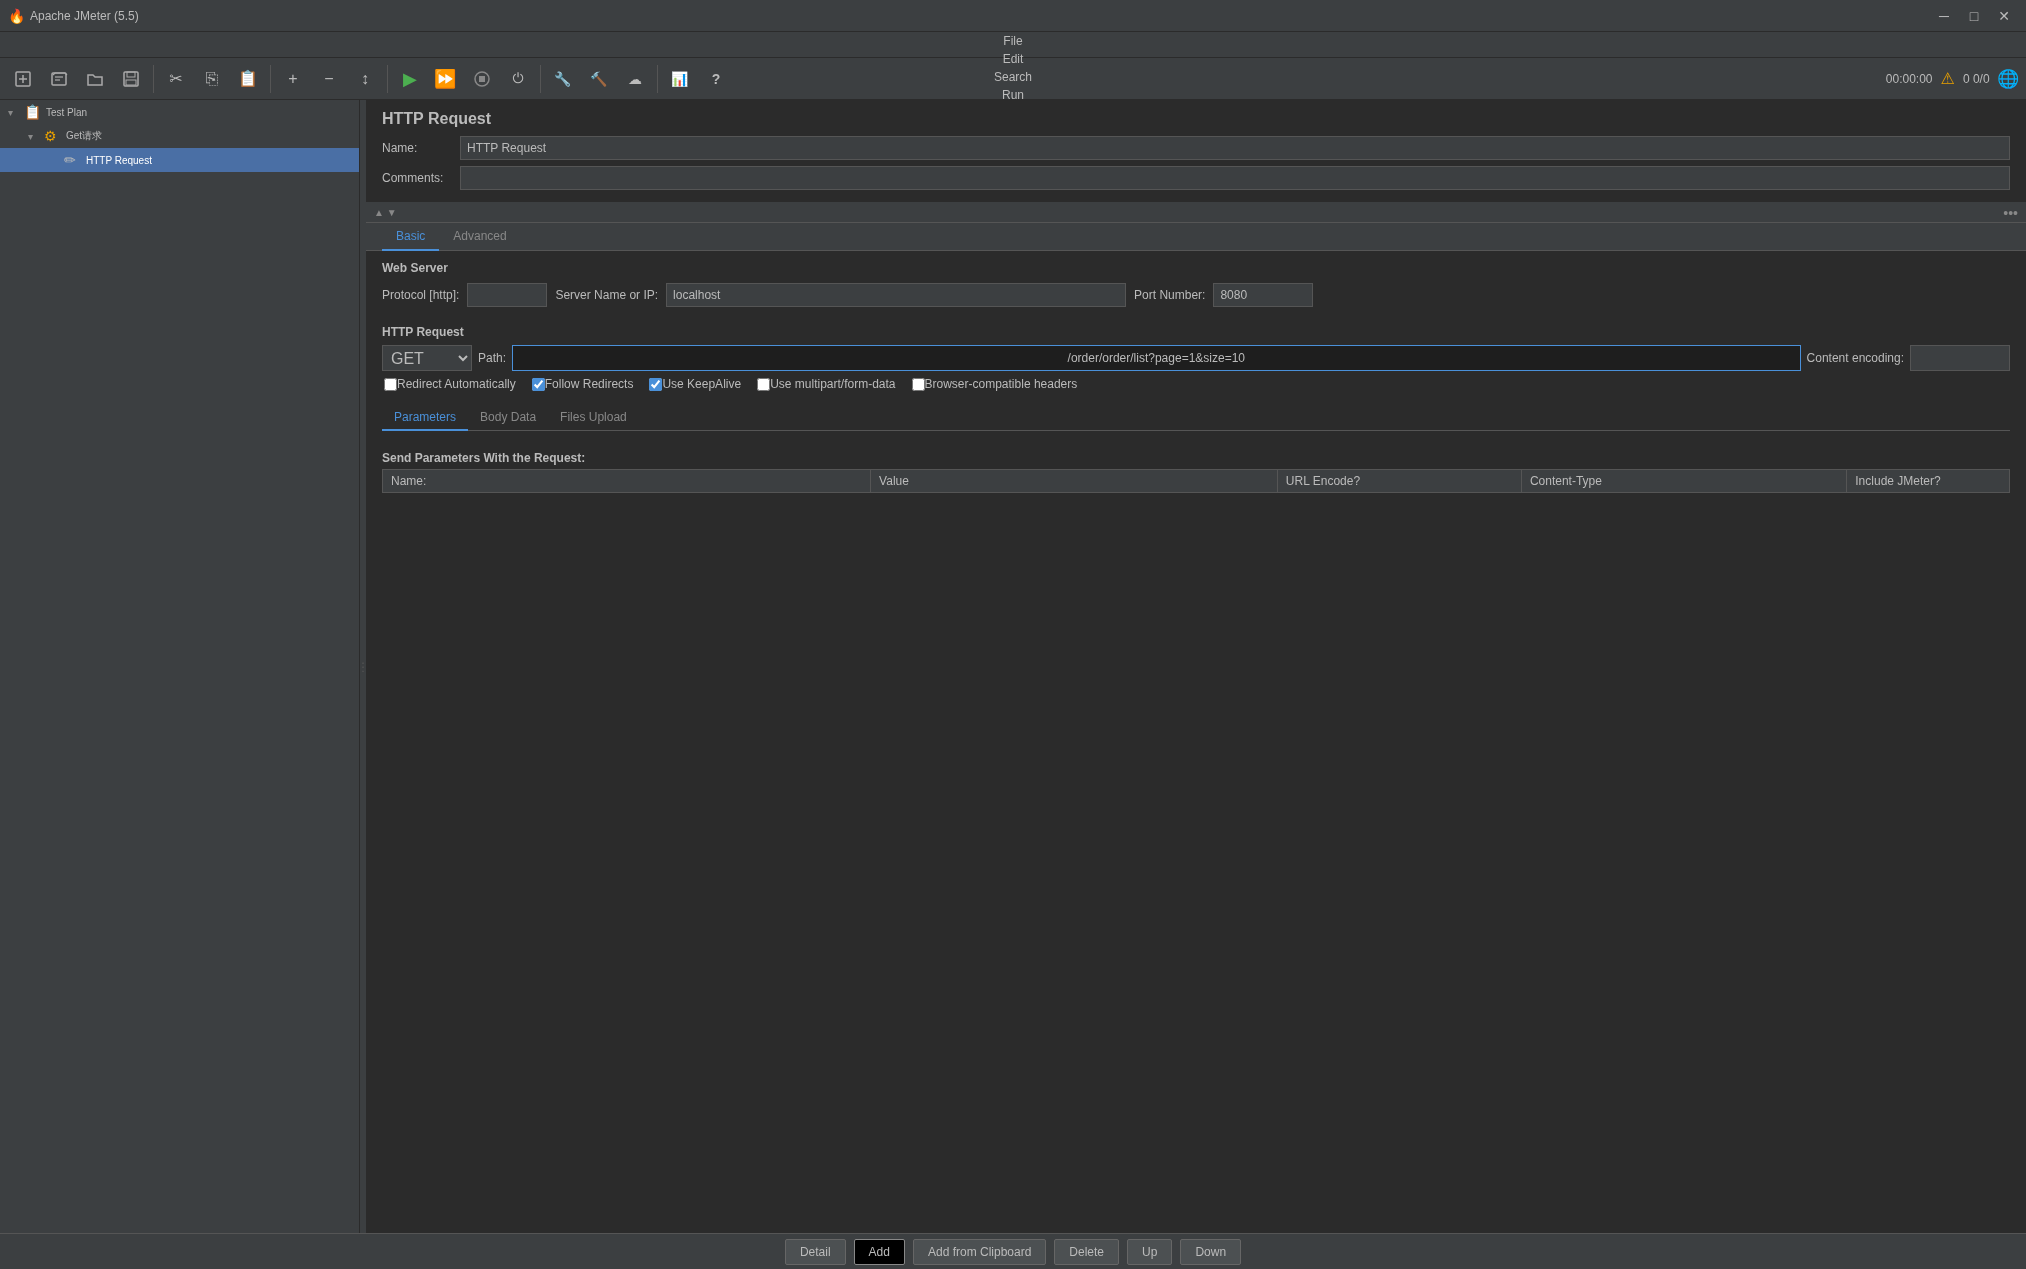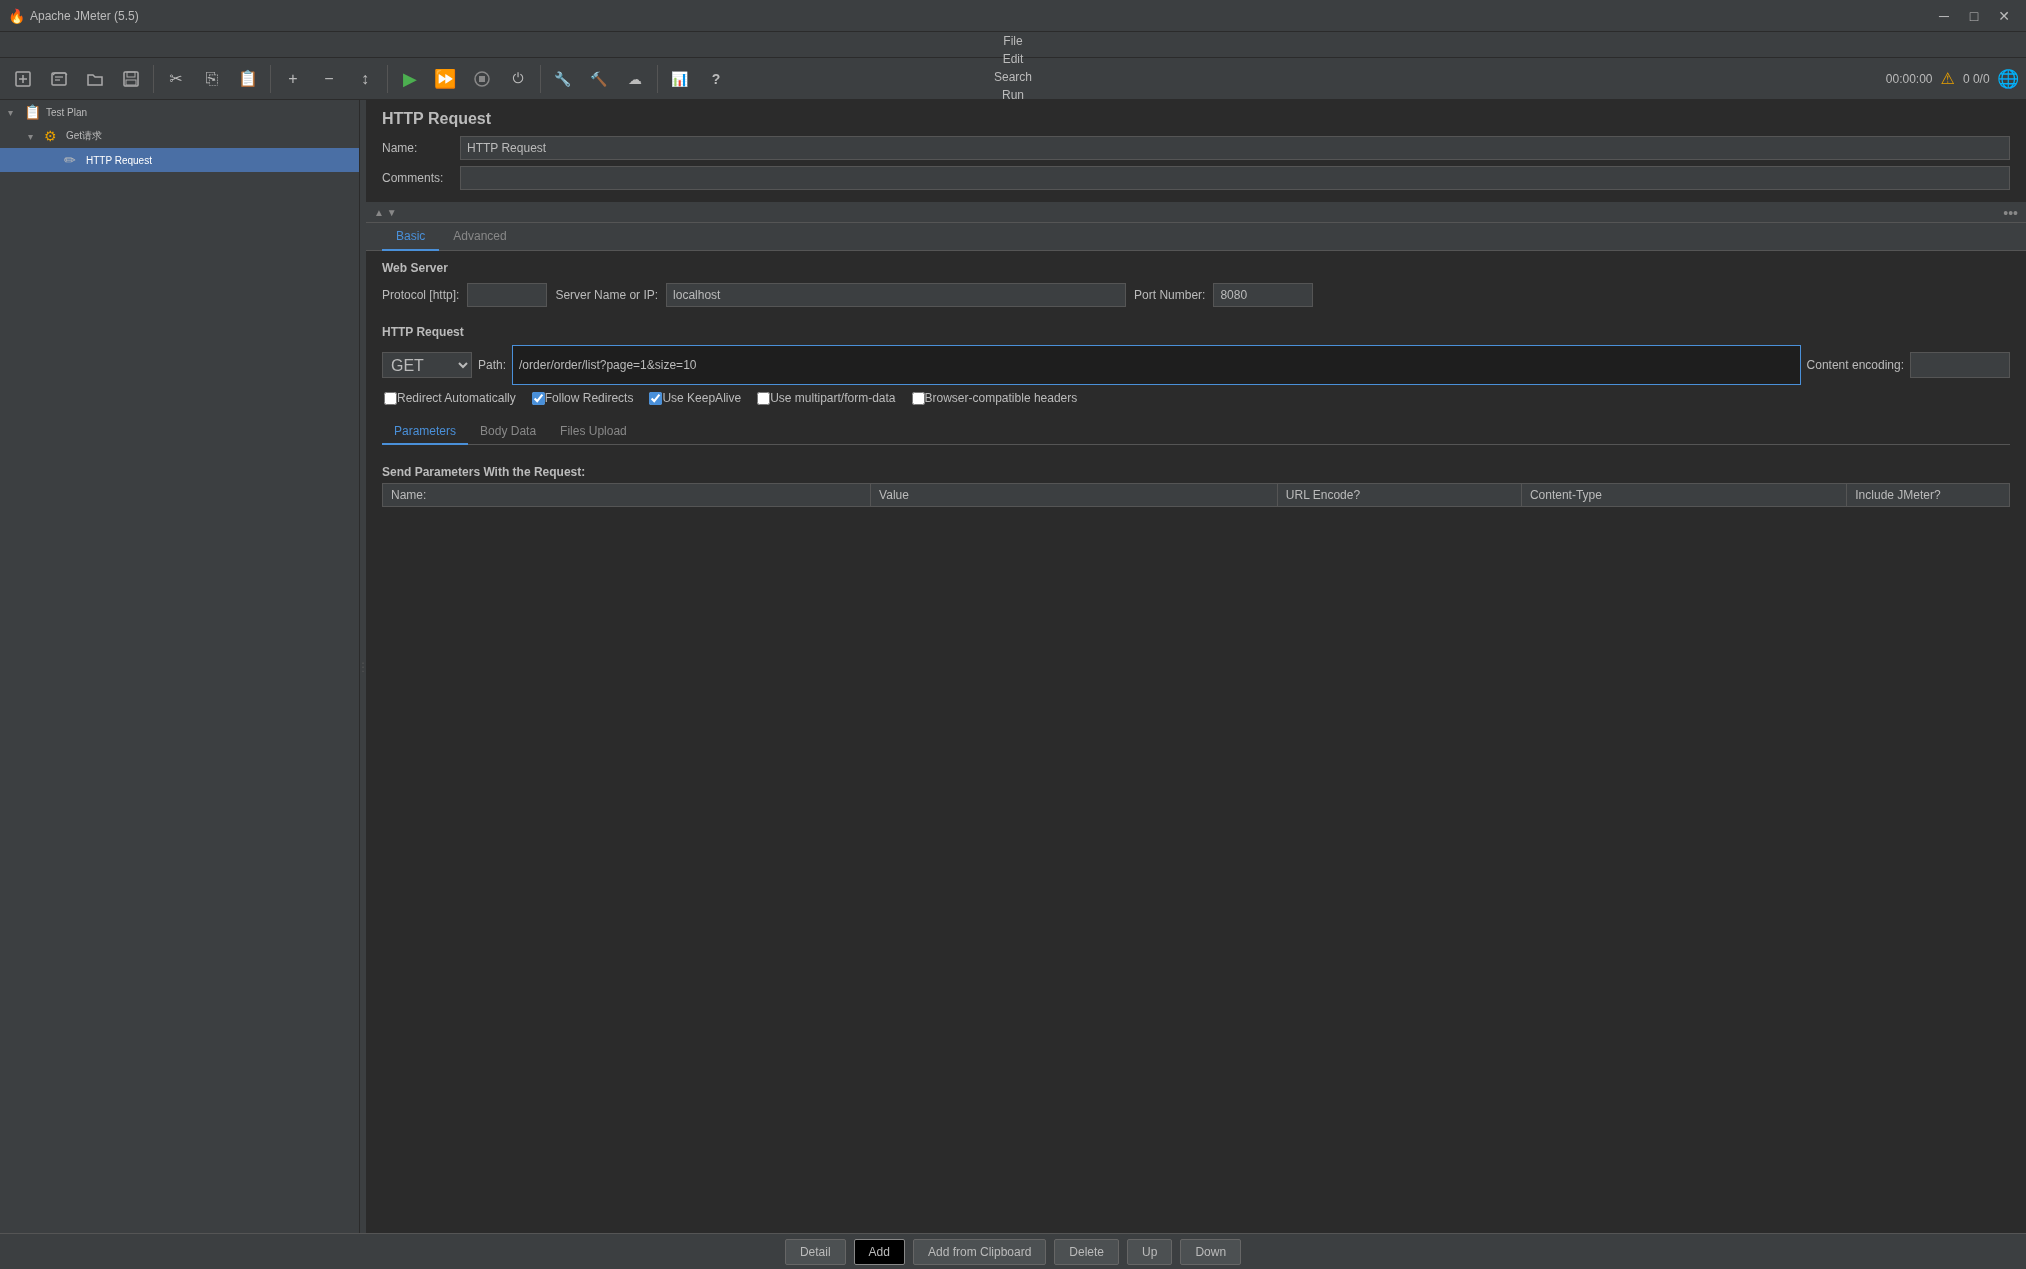--- a/index.html
+++ b/index.html
@@ -270,22 +270,23 @@
       cursor: pointer;
       outline: none;
     }
     .path-input {
       flex: 1;
       background: #1e1e1e;
       border: 1px solid #4a90d9;
       color: #bbbbbb;
       padding: 3px 6px;
       font-size: 12px;
-      height: 40px;
+      height: 26px;
       outline: none;
+      text-align: center;
     }
     .encoding-input {
       width: 100px;
       background: #3c3f41;
       border: 1px solid #555;
       color: #bbbbbb;
       padding: 3px 6px;
       font-size: 12px;
       height: 26px;
       outline: none;

